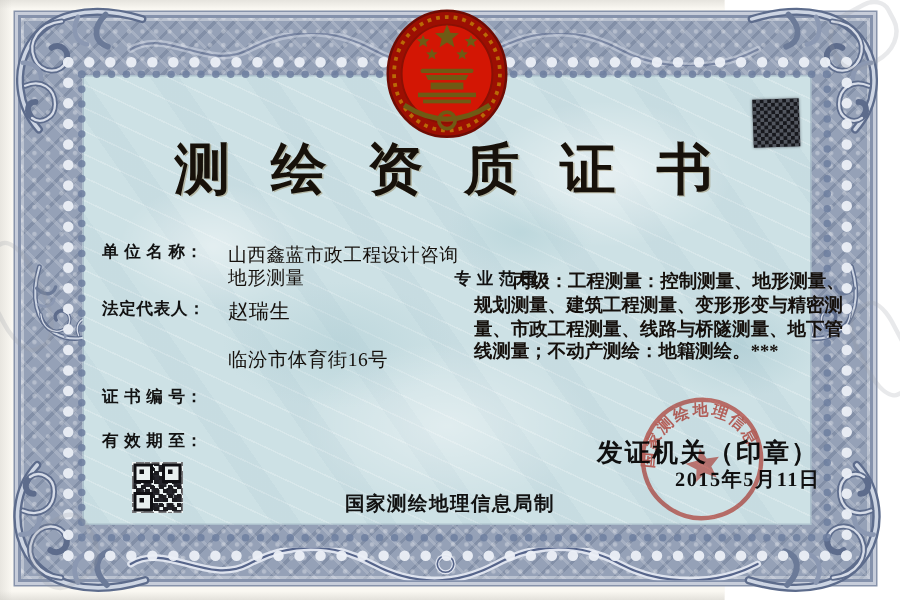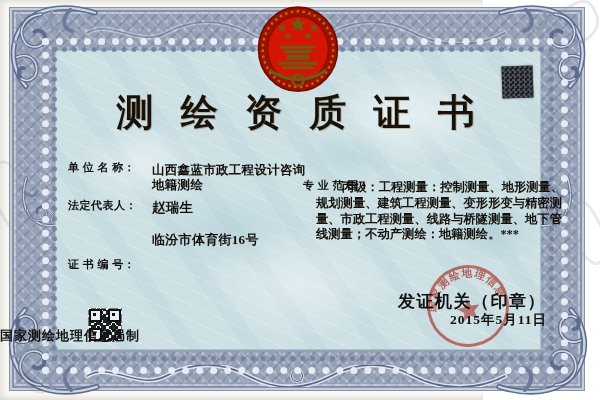--- a/index.html
+++ b/index.html
@@ -53,25 +53,25 @@
   .strip{position:absolute;left:64px;top:357px;z-index:3;pointer-events:none;}
   .strip.top{top:14px;opacity:.45;}
   
   .emblem{position:absolute;left:256px;top:6px;z-index:5;}
   
   .title{position:absolute;left:0;top:88px;width:600px;text-align:center;z-index:5;
     font-size:37px;font-weight:700;letter-spacing:9px;color:#17110a;
     text-shadow:1px 1px 0 rgba(130,100,40,.35);}
   
   .lbl{position:absolute;z-index:5;font-size:11px;font-weight:700;color:#121212;letter-spacing:.5px;white-space:nowrap;}
-  .val{position:absolute;z-index:5;font-size:12.5px;font-weight:700;color:#15100c;white-space:nowrap;letter-spacing:.3px;}
+  .val{position:absolute;z-index:5;font-size:12.5px;font-weight:400;color:#15100c;white-space:nowrap;letter-spacing:.3px;}
   .scope-text{position:absolute;left:296px;top:180px;width:252px;z-index:5;
     font-size:12.3px;font-weight:700;line-height:15.8px;color:#15100c;
     text-indent:2.1em;white-space:normal;margin-left:20px;}
-  .producer{position:absolute;left:0;top:327px;width:600px;z-index:5;
+  .producer{position:absolute;left:0;top:327px;width:600px;text-align:center;z-index:5;
     font-size:13px;font-weight:700;color:#121212;letter-spacing:1px;}
   .issuer{position:absolute;left:398px;top:290px;z-index:6;font-size:17px;font-weight:700;color:#101010;letter-spacing:1.5px;white-space:nowrap;}
   .issue-date{position:absolute;left:414px;top:311px;z-index:6;font-size:13.5px;font-weight:700;color:#101010;letter-spacing:1px;white-space:nowrap;margin-left:36px;}
   
   .seal{position:absolute;left:424px;top:262px;width:88px;height:88px;z-index:7;
     transform:rotate(-12deg);opacity:.8;mix-blend-mode:multiply;pointer-events:none;}
   
   .qr{position:absolute;left:88px;top:308px;width:34px;height:34px;z-index:5;background:#e9f0f0;
     background-image:
       repeating-conic-gradient(#1b1b1f 0 25%,transparent 0 50%),
@@ -186,29 +186,30 @@
         <path d="M16 76 Q50 98 84 76" fill="none" stroke="#6f5a14" stroke-width="4"></path>
         <circle cx="50" cy="88" r="6.5" fill="none" stroke="#6f5a14" stroke-width="3"></circle>
       </g>
     </svg>
   </div>
 
   <div class="title">测 绘 资 质 证 书</div>
 
   <div class="lbl" style="left:68px;top:160px">单 位 名 称：</div>
   <div class="val" style="left:152px;top:162px">山西鑫蓝市政工程设计咨询</div>
-  <div class="val" style="left:152px;top:177px">地籍测绘</div>
+  <div class="val" style="left:152px;top:177px">地形测量</div>
 
   <div class="lbl" style="left:68px;top:198px">法定代表人：</div>
   <div class="val" style="left:152px;top:199px;font-size:13.5px">赵瑞生</div>
 
   <div class="val" style="left:152px;top:231px;font-size:13px">临汾市体育街16号</div>
 
   <div class="lbl" style="left:68px;top:257px">证 书 编 号：</div>
 
+  <div class="lbl" style="left:68px;top:286px">有 效 期 至：</div>
 
   <div class="lbl" style="left:303px;top:178px;font-size:11px">专 业 范 围：</div>
   <div class="scope-text">丙级：工程测量：控制测量、地形测量、规划测量、建筑工程测量、变形形变与精密测量、市政工程测量、线路与桥隧测量、地下管线测量；不动产测绘：地籍测绘。***</div>
 
   <div class="issuer">发证机关（印章）</div>
   <div class="issue-date">2015年5月11日</div>
 
   <div class="seal">
     <svg width="88" height="88" viewBox="0 0 96 96">
       <circle cx="48" cy="48" r="43" fill="none" stroke="#d6473c" stroke-width="3.2" opacity=".9"></circle>

